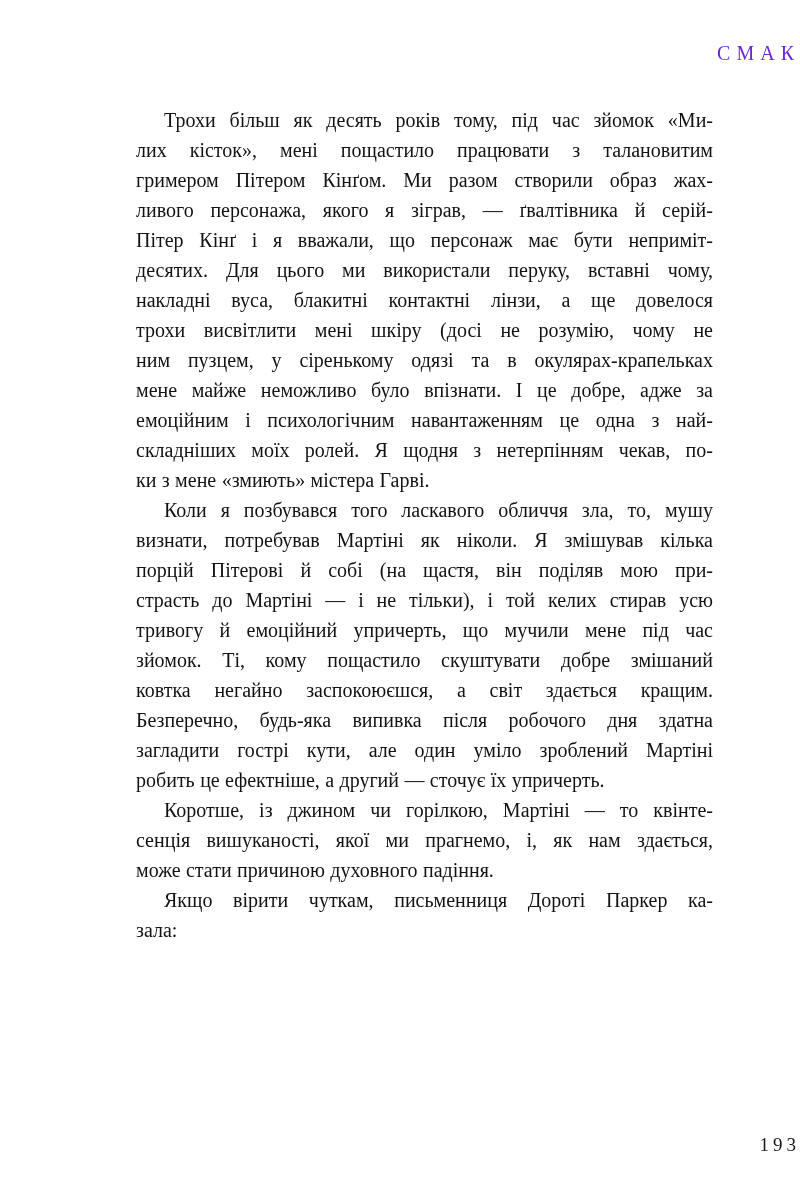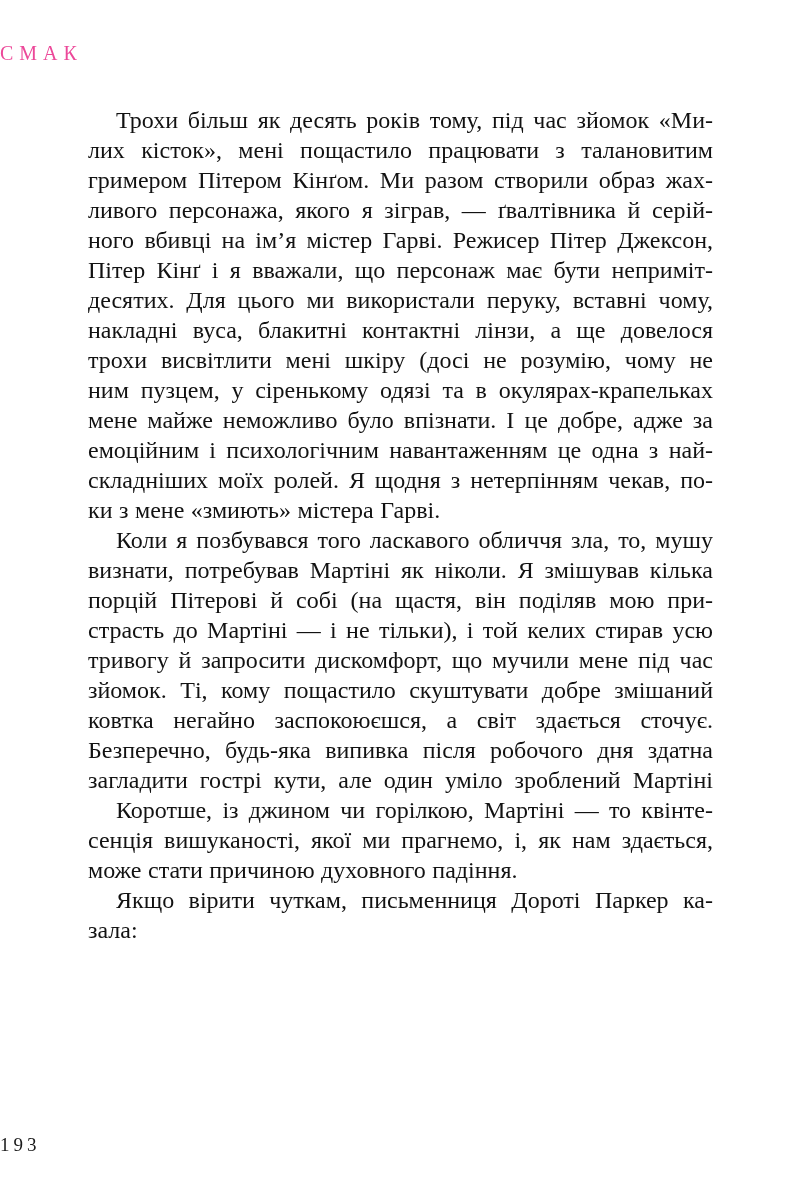--- a/index.html
+++ b/index.html
@@ -12,92 +12,93 @@
     font-family: "Liberation Serif", "DejaVu Serif", serif;
     color: #121212;
     overflow: hidden;
     margin: 0 auto;
   }
   .running-head {
     position: absolute;
     top: 42px;
     left: 0;
     width: 100%;
-    text-align: left;
+    text-align: right;
     font-size: 20px;
     letter-spacing: 6px;
     font-weight: 500;
-    color: #ec4899;
+    color: #6d28d9;
   }
   .text-block {
     position: absolute;
     top: 105px;
     left: 88px;
     width: 625px;
   }
   .paragraph { }
   .line {
-    font-size: 24px;
+    font-size: 20px;
     line-height: 30px;
     height: 30px;
     white-space: nowrap;
     text-align: justify;
     text-align-last: justify;
     text-justify: inter-word;
     word-spacing: 0.02em;
+    margin-left: 48px;
   }
   .line.first { text-indent: 28px; }
   .line.last {
     text-align-last: left;
     white-space: normal;
   }
   .page-number {
     position: absolute;
     top: 1134px;
     left: 0;
     width: 100%;
-    text-align: left;
+    text-align: right;
     font-size: 19px;
     letter-spacing: 4px;
     color: #1a1a1a;
   }
 </style>
 </head>
 <body>
 
 <div class="page">
   <div class="running-head">СМАК</div>
 
   <div class="text-block">
       <div class="paragraph">
         <div class="line first">Трохи більш як десять років тому, під час зйомок «Ми-</div>
         <div class="line">лих кісток», мені пощастило працювати з талановитим</div>
         <div class="line">гримером Пітером Кінґом. Ми разом створили образ жах-</div>
         <div class="line">ливого персонажа, якого я зіграв, — ґвалтівника й серій-</div>
-        <div class="line">ного вбивці на ім’я містер Гарві. Режисер Пітер Джексон,</div>
         <div class="line">Пітер Кінґ і я вважали, що персонаж має бути непримiт-</div>
         <div class="line">десятих. Для цього ми використали перуку, вставні чому,</div>
         <div class="line">накладні вуса, блакитні контактні лінзи, а ще довелося</div>
         <div class="line">трохи висвітлити мені шкіру (досі не розумію, чому не</div>
         <div class="line">ним пузцем, у сіренькому одязі та в окулярах-крапельках</div>
         <div class="line">мене майже неможливо було впізнати. І це добре, адже за</div>
         <div class="line">емоційним і психологічним навантаженням це одна з най-</div>
         <div class="line">складніших моїх ролей. Я щодня з нетерпінням чекав, по-</div>
         <div class="line last">ки з мене «змиють» містера Гарві.</div>
       </div>
       <div class="paragraph">
         <div class="line first">Коли я позбувався того ласкавого обличчя зла, то, мушу</div>
         <div class="line">визнати, потребував Мартіні як ніколи. Я змішував кілька</div>
         <div class="line">порцій Пітерові й собі (на щастя, він поділяв мою при-</div>
         <div class="line">страсть до Мартіні — і не тільки), і той келих стирав усю</div>
-        <div class="line">тривогу й запросити дискомфорт, що мучили мене під час</div>
+        <div class="line">тривогу й емоційний упричерть, що мучили мене під час</div>
         <div class="line">зйомок. Ті, кому пощастило скуштувати добре змішаний</div>
-        <div class="line">ковтка негайно заспокоюєшся, а світ здається сточує.</div>
+        <div class="line">ковтка негайно заспокоюєшся, а світ здається кращим.</div>
         <div class="line">Безперечно, будь-яка випивка після робочого дня здатна</div>
         <div class="line">загладити гострі кути, але один уміло зроблений Мартіні</div>
+        <div class="line last">робить це ефектніше, а другий — сточує їх упричерть.</div>
       </div>
       <div class="paragraph">
         <div class="line first">Коротше, із джином чи горілкою, Мартіні — то квінте-</div>
         <div class="line">сенція вишуканості, якої ми прагнемо, і, як нам здається,</div>
         <div class="line last">може стати причиною духовного падіння.</div>
       </div>
       <div class="paragraph">
         <div class="line first">Якщо вірити чуткам, письменниця Дороті Паркер ка-</div>
         <div class="line last">зала:</div>
       </div>

